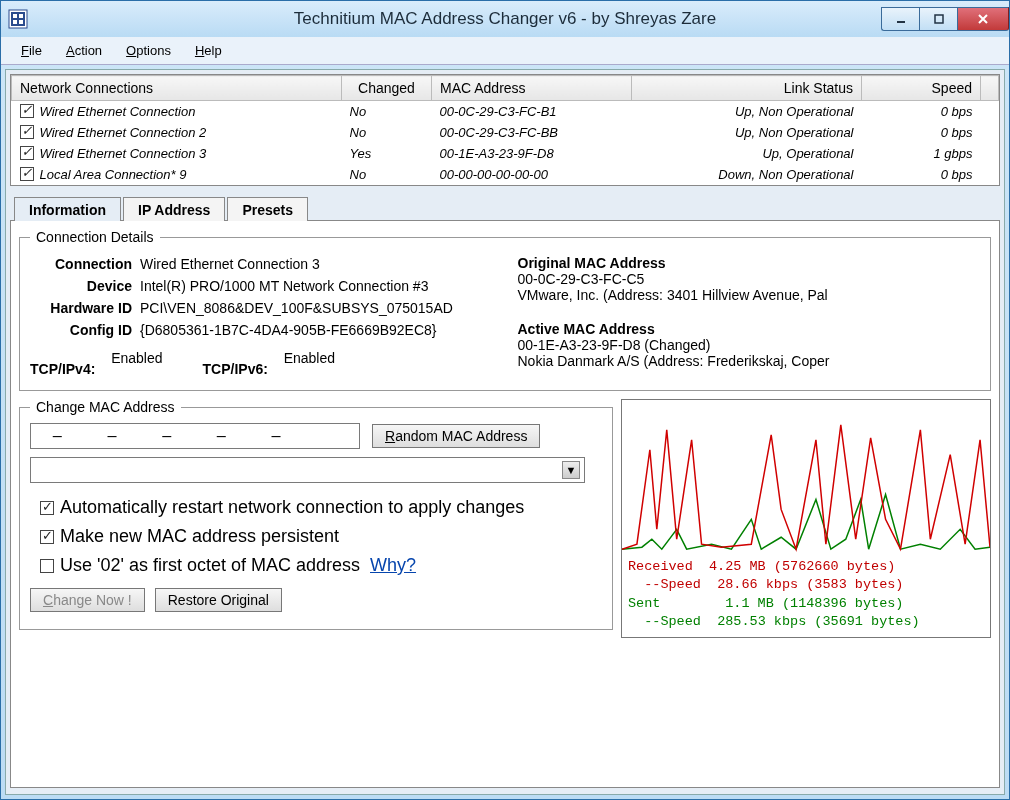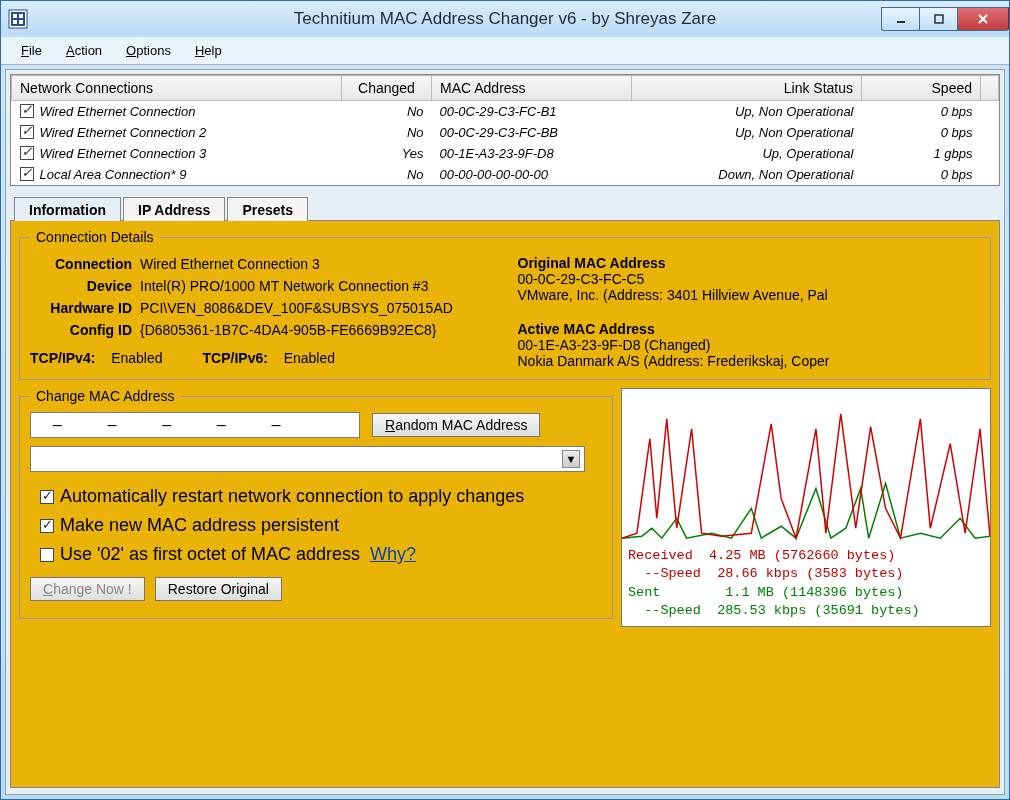--- a/index.html
+++ b/index.html
@@ -52,45 +52,45 @@
 
 .table-wrap { border: 1px solid #888; background: #fff; }
 table.connections { width: 100%; border-collapse: collapse; }
 table.connections th {
   background: linear-gradient(#f7f7f7,#e6e6e6);
   font-weight: normal; text-align: left; padding: 4px 8px;
   border: 1px solid #bbb; font-size: 14px;
 }
 table.connections th.r { text-align: right; }
 table.connections td { padding: 3px 8px; border: none; font-size: 13px; font-style: italic; }
-table.connections td.c { text-align: right; }
+table.connections td.c { text-align: left; }
 table.connections td.r { text-align: right; }
 .chk { display:inline-block; width:14px; height:14px; border:1px solid #444; background:#fff; position:relative; vertical-align:-2px; margin-right:6px;}
 .chk.on::after{content:"✓"; position:absolute; left:1px; top:-3px; font-size:13px; color:#222;}
 
 .tabs { margin-top: 10px; display:flex; align-items:flex-end; padding-left:4px; }
 .tab {
   padding: 4px 14px 3px; border:1px solid #888; border-bottom:none;
   background:#f4f4f4; margin-right:2px; position:relative; top:1px; cursor:default; font-size:14px;font-weight:bold;
 }
 .tab.active { background:#e5edf5; z-index:2; }
-.tab-body { border:1px solid #888; background:#eab308; padding:8px 8px 10px; flex:1; display:flex; flex-direction:column; }
+.tab-body { border:1px solid #888; background:#ffffff; padding:8px 8px 10px; flex:1; display:flex; flex-direction:column; }
 
 fieldset {
   border:1px solid #999; padding:8px 10px 10px; margin:0 0 8px 0;
 }
 legend { padding: 0 6px; font-size:14px; }
 .details-grid { display:flex; gap:25px; }
 .col { flex:1; font-size:14px; }
 .row { display:flex; padding:3px 0; }
 .lbl { width:110px; text-align:right; font-weight:bold; padding-right:8px; white-space:nowrap;}
 .val { flex:1; white-space:nowrap; overflow:hidden; }
 .subhead { font-weight:bold; margin-top:2px; }
 .ipv { display:flex; gap:40px; margin-top:6px;}
-.ipv .lbl{width:auto;}
+.ipv .lbl{width:auto;margin-top:11px;}
 
 .bottom { display:flex; gap:8px; }
 .bottom fieldset { flex:1; }
 .macinput {
   display:flex; align-items:center; height:26px; background:#fff; border:1px solid #7a7a7a;
   width: 330px; font-family: monospace; font-size:15px; letter-spacing:2px;
 }
 .macinput span{flex:1; text-align:center;}
 .btn {
   border:1px solid #777; background:linear-gradient(#f6f6f6,#dedede);

